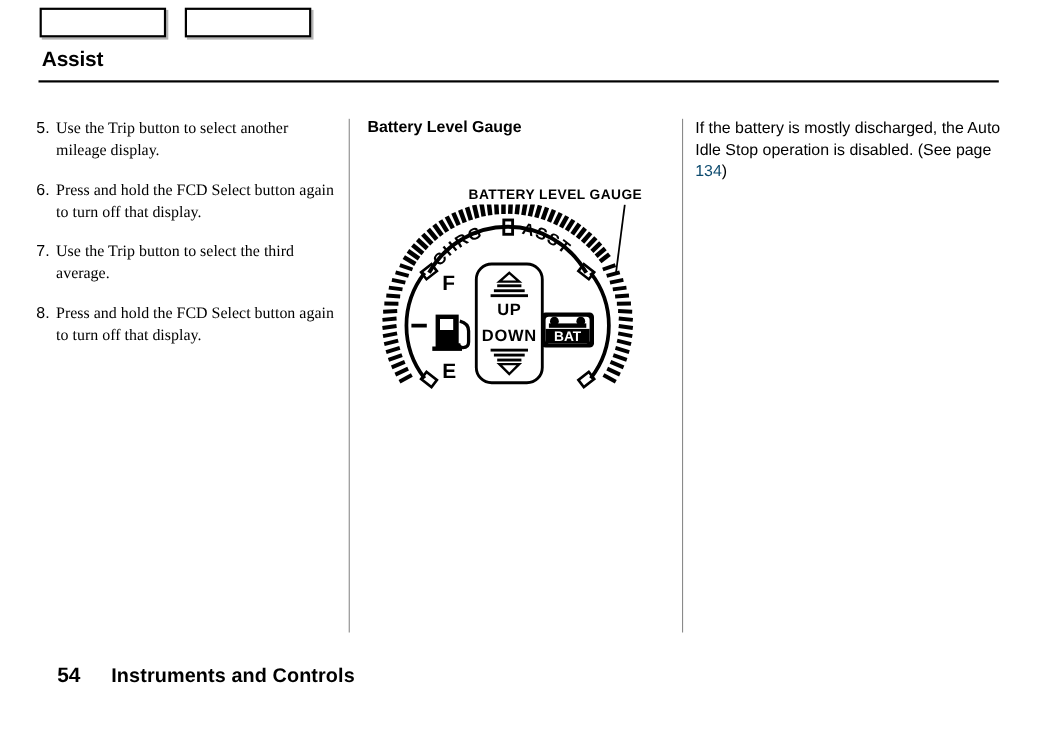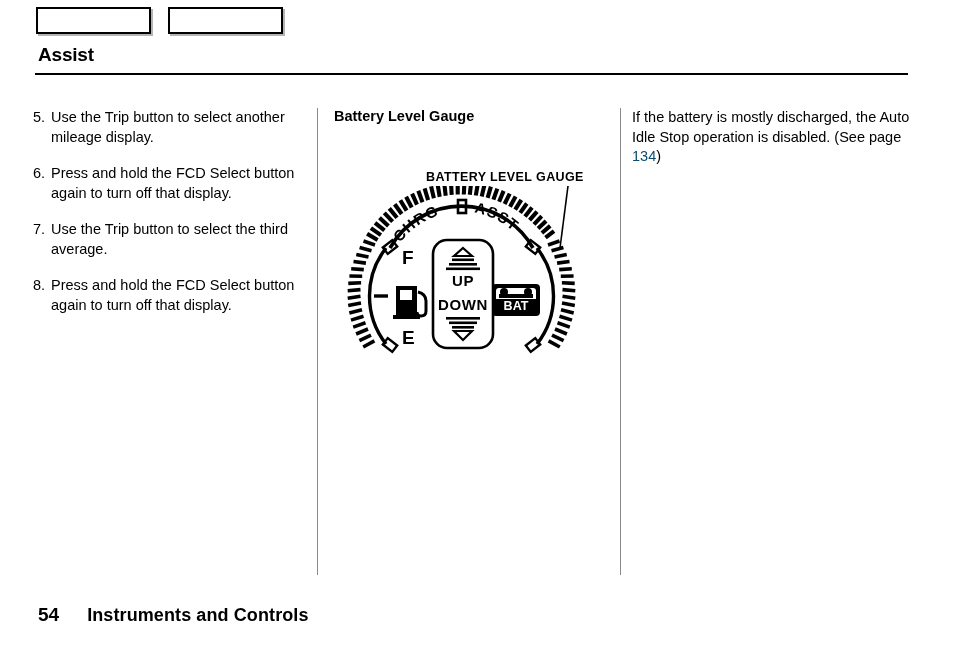--- a/index.html
+++ b/index.html
@@ -74,21 +74,21 @@
   .step {
     display: flex;
     font-size: 14.5px;
     line-height: 19.5px;
     margin-bottom: 17px;
   }
   .step-num {
     width: 18px;
     flex: 0 0 18px;
   }
-  .step-text { flex: 1; }
+  .step-text { flex: 1; font-family: Liberation Serif, serif; }
 
   .para {
     font-size: 14.5px;
     line-height: 19.5px;
     margin-bottom: 16px;
   }
 
   .section-heading {
     font-size: 14.5px;
     font-weight: bold;
@@ -124,20 +124,21 @@
   #footer {
     position: absolute;
     left: 38px;
     top: 604px;
     display: flex;
     align-items: baseline;
   }
   #footer-page-number {
     font-size: 19px;
     font-weight: bold;
+    margin-left: 14px;
   }
   #footer-section-name {
     font-size: 18px;
     font-weight: bold;
     margin-left: 28px;
     letter-spacing: 0.1px;
   }
 </style>
 </head>
 <body>

